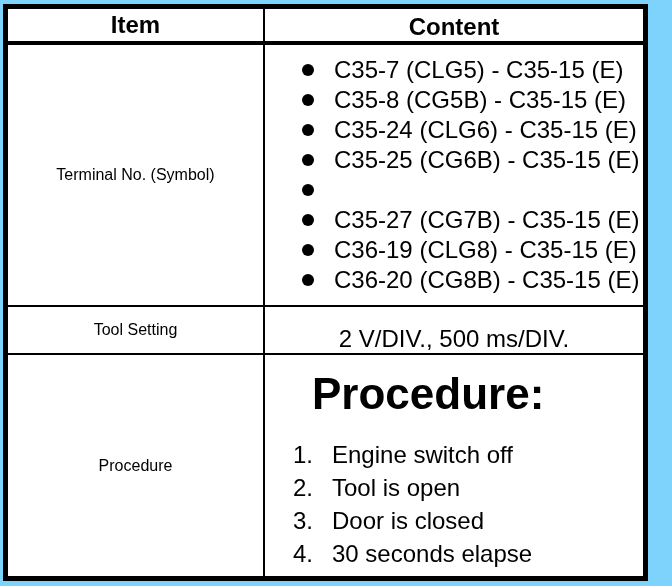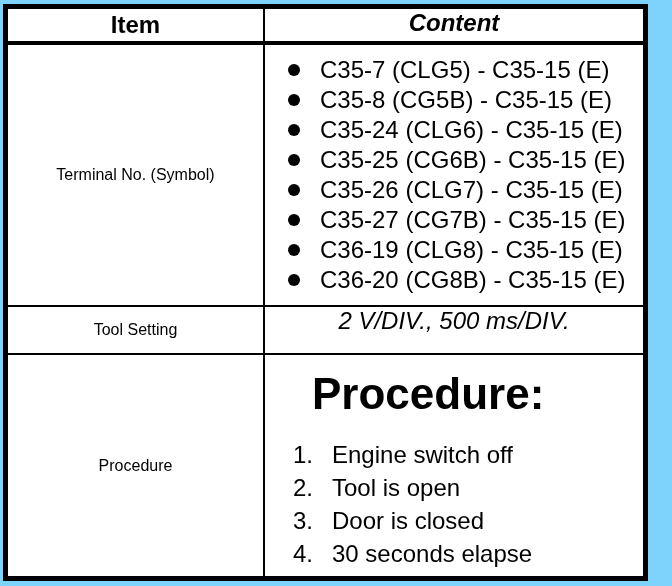--- a/index.html
+++ b/index.html
@@ -32,32 +32,32 @@
     flex: 0 0 257px;
     border-right: 2px solid #000000;
     display: flex;
     align-items: center;
     justify-content: center;
     text-align: center;
   }
   .cell-right { flex: 1; display: flex; flex-direction: column; }
 
   .header-text { font-weight: bold; font-size: 24px; }
-  .cell-right.center-both { align-items: flex-start; justify-content: center; flex-direction: row; font-style: italic; }
+  .cell-right.center-both { align-items: flex-end; justify-content: center; flex-direction: row; }
 
   .label-text { font-size: 16px; line-height: 28px; padding: 0 2px; }
   .value-text { font-size: 24px; }
 
   
   .bullet-list {
     display: flex;
     flex-direction: column;
     justify-content: center;
     height: 100%;
-    padding-left: 23px;
+    padding-left: 37px;
   }
   .bullet-item {
     display: flex;
     align-items: center;
     height: 30px;
     font-size: 24px;
     white-space: nowrap;
   }
   .dot {
     width: 12px; height: 12px;
@@ -124,21 +124,20 @@
             <div class="bullet-item">
               <span class="dot"></span>
               <span>C35-24 (CLG6) - C35-15 (E)</span>
             </div>
             <div class="bullet-item">
               <span class="dot"></span>
               <span>C35-25 (CG6B) - C35-15 (E)</span>
             </div>
             <div class="bullet-item">
               <span class="dot"></span>
-              <span>C35-26 (CLG7) - C35-15 (E)</span>
             </div>
             <div class="bullet-item">
               <span class="dot"></span>
               <span>C35-27 (CG7B) - C35-15 (E)</span>
             </div>
             <div class="bullet-item">
               <span class="dot"></span>
               <span>C36-19 (CLG8) - C35-15 (E)</span>
             </div>
             <div class="bullet-item">

